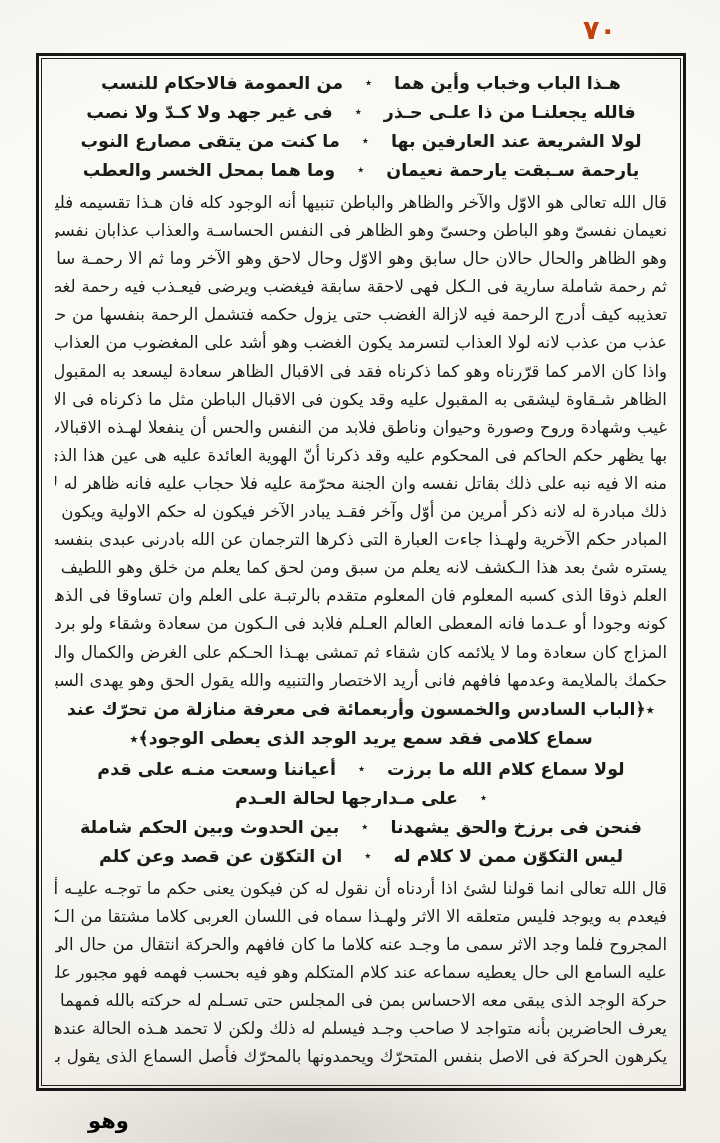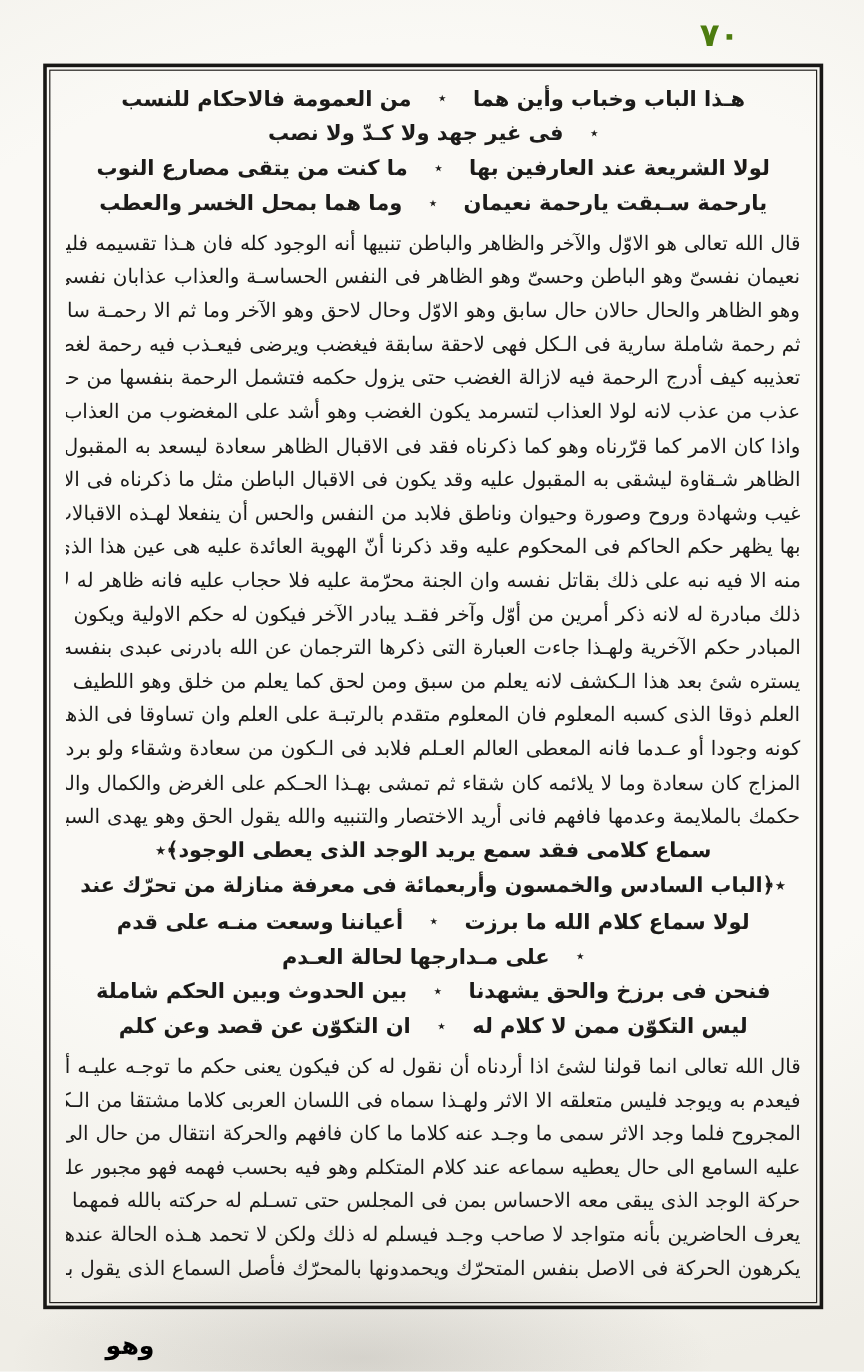--- a/index.html
+++ b/index.html
@@ -7,21 +7,21 @@
     width:720px;height:1143px;position:relative;overflow:hidden;
     background:
       radial-gradient(ellipse 420px 120px at 42% 99%, rgba(90,85,78,.18), rgba(0,0,0,0) 70%),
       radial-gradient(ellipse 900px 700px at 50% 40%, #faf9f5 60%, #efede6 100%);
     font-family:"DejaVu Sans", sans-serif;
     color:#1c1b19;
     -webkit-font-smoothing:antialiased;
   }
   .page-number{
     position:absolute;top:14px;right:104px;
-    font-size:27px;font-weight:bold;letter-spacing:2px;color:#4d7c0f;
+    font-size:27px;font-weight:bold;letter-spacing:2px;color:#c2410c;
   }
   .frame{
     position:absolute;top:53px;left:36px;width:650px;height:1038px;
     border:3px solid #181715;
     box-sizing:border-box;
     padding:2px;
     background:transparent;
   }
   .frame-inner{
     width:100%;height:100%;
@@ -67,20 +67,21 @@
 <div class="frame">
   <div class="frame-inner">
 
     <div class="poem">
       <div class="verse">
         <span class="hemi">هـذا الباب وخباب وأين هما</span>
         <span class="sep">٭</span>
         <span class="hemi">من العمومة فالاحكام للنسب</span>
       </div>
       <div class="verse">
+        <span class="hemi">فالله يجعلنـا من ذا علـى حـذر</span>
         <span class="sep">٭</span>
         <span class="hemi">فى غير جهد ولا كـدّ ولا نصب</span>
       </div>
       <div class="verse">
         <span class="hemi">لولا الشريعة عند العارفين بها</span>
         <span class="sep">٭</span>
         <span class="hemi">ما كنت من يتقى مصارع النوب</span>
       </div>
       <div class="verse">
         <span class="hemi">يارحمة سـبقت يارحمة نعيمان</span>
@@ -103,22 +104,22 @@
       <div class="prose-line">منه الا فيه نبه على ذلك بقاتل نفسه وان الجنة محرّمة عليه فلا حجاب عليه فانه ظاهر له لا يتمكن أن يستتر عنه هو وجعل</div>
       <div class="prose-line">ذلك مبادرة له لانه ذكر أمرين من أوّل وآخر فقـد يبادر الآخر فيكون له حكم الاولية ويكون للاوّل بالنسبة الى هذا</div>
       <div class="prose-line">المبادر حكم الآخرية ولهـذا جاءت العبارة التى ذكرها الترجمان عن الله بادرنى عبدى بنفسه حرّمت عليه الجنة فلا</div>
       <div class="prose-line">يستره شئ بعد هذا الـكشف لانه يعلم من سبق ومن لحق كما يعلم من خلق وهو اللطيف فلا يظهر الخبير لتحصيله</div>
       <div class="prose-line">العلم ذوقا الذى كسبه المعلوم فان المعلوم متقدم بالرتبـة على العلم وان تساوقا فى الذهن من كون المعلوم معلوما لا من</div>
       <div class="prose-line">كونه وجودا أو عـدما فانه المعطى العالم العـلم فلابد فى الـكون من سعادة وشقاء ولو برد الهواء وحمّه فما زاد فبما يلائم</div>
       <div class="prose-line">المزاج كان سعادة وما لا يلائمه كان شقاء ثم تمشى بهـذا الحـكم على الغرض والكمال والشريعـة وتحكم فى ذلك كله</div>
       <div class="prose-line lastline">حكمك بالملايمة وعدمها فافهم فانى أريد الاختصار والتنبيه والله يقول الحق وهو يهدى السبيل</div>
     </div>
 
+    <div class="heading">٭﴿الباب السادس والخمسون وأربعمائة فى معرفة منازلة من تحرّك عند</div>
     <div class="heading">سماع كلامى فقد سمع يريد الوجد الذى يعطى الوجود﴾٭</div>
-    <div class="heading">٭﴿الباب السادس والخمسون وأربعمائة فى معرفة منازلة من تحرّك عند</div>
 
     <div class="poem">
       <div class="verse">
         <span class="hemi">لولا سماع كلام الله ما برزت</span>
         <span class="sep">٭</span>
         <span class="hemi">أعياننا وسعت منـه على قدم</span>
       </div>
       <div class="verse">
         <span class="sep">٭</span>
         <span class="hemi">على مـدارجها لحالة العـدم</span>

